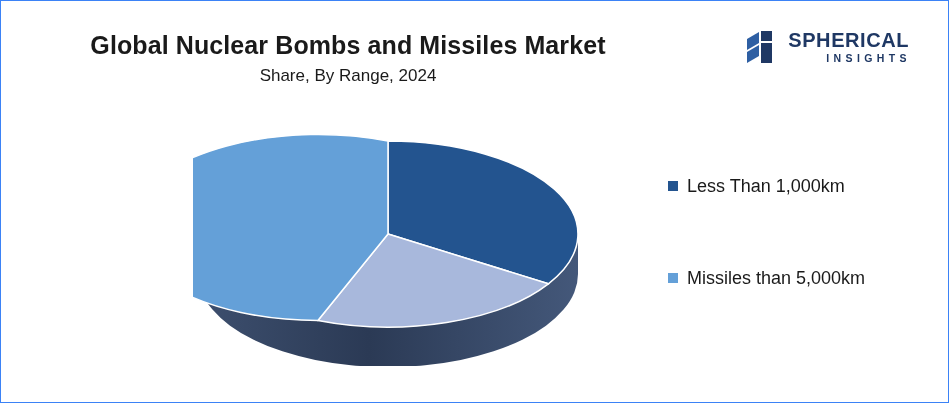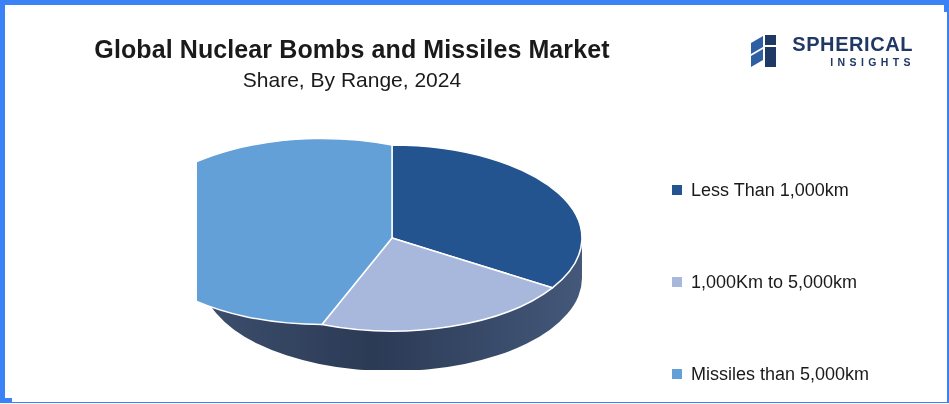--- a/index.html
+++ b/index.html
@@ -12,21 +12,21 @@
     height: 404px;
     font-family: "Liberation Sans", sans-serif;
     overflow: hidden;
   }
   #frame {
     position: absolute;
     left: 0; top: 0;
     width: 949px;
     height: 403px;
     box-sizing: border-box;
-    border: 5px solid #3b82f6;
+    border: 1px solid #3b82f6;
     background: #ffffff;
   }
   #inner {
     position: absolute;
     left: 7px; top: 7px;
     width: 935px;
     height: 390px;
     background: #ffffff;
   }
 
@@ -40,21 +40,21 @@
   }
   #title-line1 {
     font-size: 25px;
     font-weight: bold;
     color: #1a1a1a;
     letter-spacing: 0.1px;
     white-space: nowrap;
     line-height: 30px;
   }
   #title-line2 {
-    font-size: 21px;
+    font-size: 17px;
     font-weight: normal;
     color: #1a1a1a;
     line-height: 28px;
     margin-top: 2px;
   }
 
   
   #logo {
     position: absolute;
     right: 32px;
@@ -164,23 +164,19 @@
         <path d="M 195,108 L 124.9,194.5 A 190,93 0 1 1 195,15 Z" fill="#64a0d8" stroke="#ffffff" stroke-width="1.5"></path>
       </svg>
     </div>
 
     <div id="legend">
       <div class="legend-item">
         <span class="legend-swatch" style="background:#23548f"></span>
         <span class="legend-label">Less Than 1,000km</span>
       </div>
       <div class="legend-item">
-        <span class="legend-swatch" style="background:#a8b8dc"></span>
-        <span class="legend-label">1,000Km to 5,000km</span>
-      </div>
-      <div class="legend-item">
         <span class="legend-swatch" style="background:#64a0d8"></span>
         <span class="legend-label">Missiles than 5,000km</span>
       </div>
     </div>
 
   </div>
 </div>
 
 </body></html>

